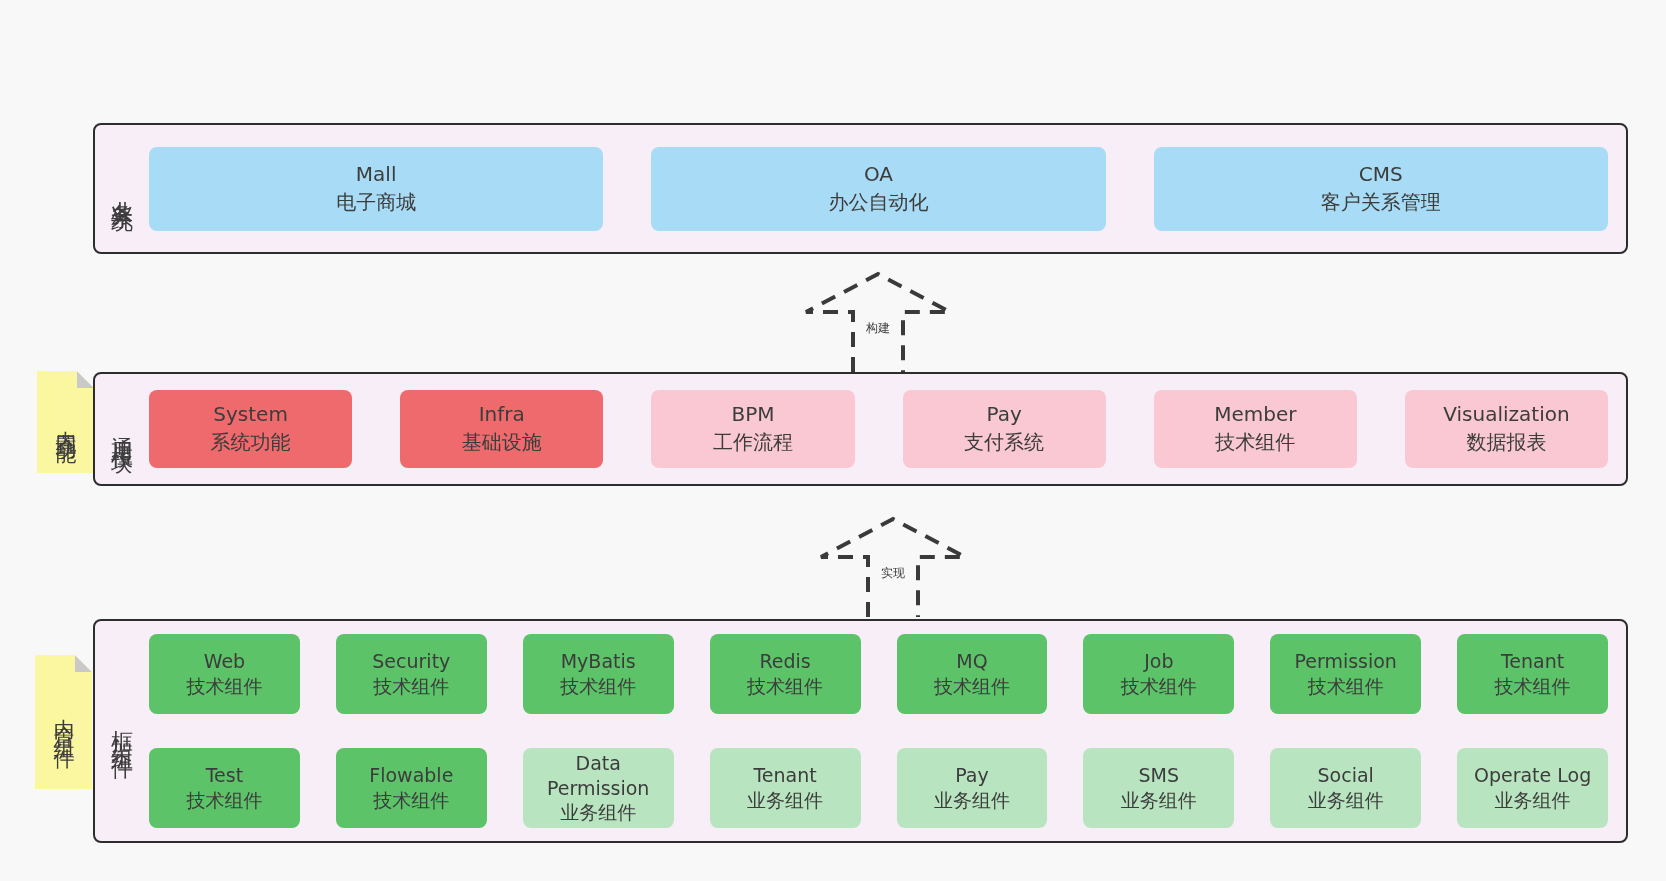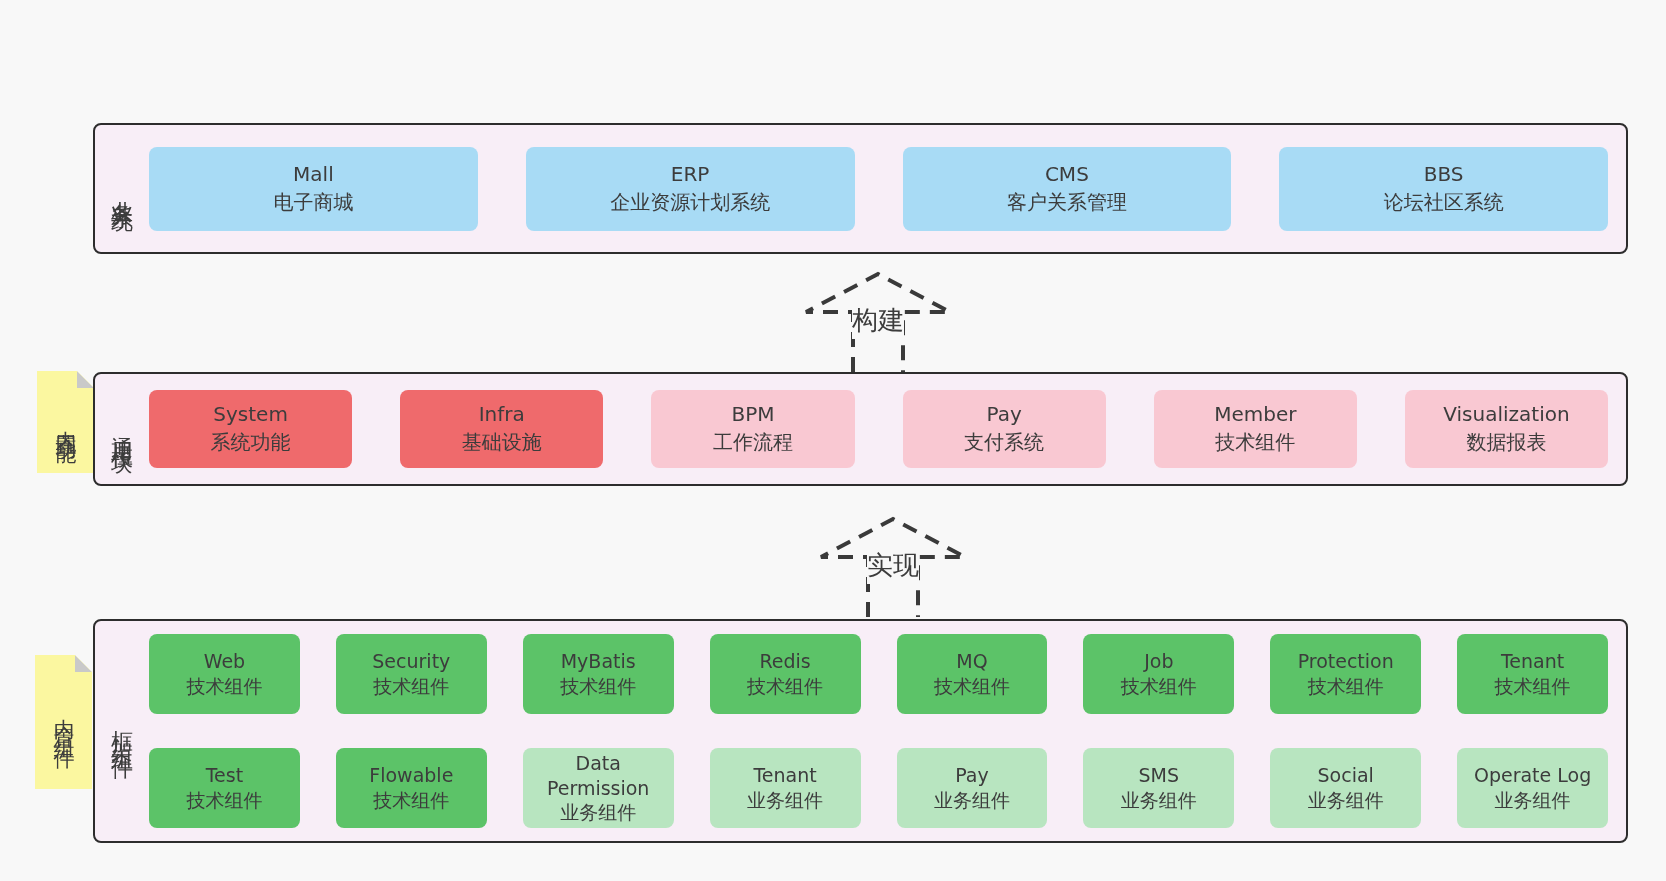--- a/index.html
+++ b/index.html
@@ -46,22 +46,22 @@
   .fold{position:absolute;top:0;right:0;width:17px;height:17px;background:var(--sticky-fold);
     clip-path:polygon(0 0,100% 100%,0 100%)}
   .sticky-text{font-size:21px;color:var(--text);writing-mode:vertical-rl;text-orientation:upright;line-height:1}
   .sticky-mid .sticky-text{letter-spacing:4px}
   .sticky-bottom .sticky-text{letter-spacing:10px}
 
   .arrow{position:absolute;width:156px;height:112px}
   .arrow-1{left:800px;top:262px}
   .arrow-2{left:815px;top:507px}
   .arrow svg{display:block;width:156px;height:112px}
-  .arrow-label{position:absolute;left:50%;top:40px;transform:translateX(-50%);
-    font-size:26px;color:var(--text);background:var(--page-bg);padding:1px 0;white-space:nowrap}
+  .arrow-label{position:absolute;left:50%;top:57px;transform:translateX(-50%);
+    font-size:12px;color:var(--text);background:var(--page-bg);padding:1px 0;white-space:nowrap}
 </style>
 </head>
 <body>
 
 <div class="canvas">
 
   <div class="sticky sticky-mid">
     <span class="fold"></span>
     <span class="sticky-text">内置功能</span>
   </div>
@@ -71,30 +71,26 @@
   </div>
 
   <section class="layer layer-1">
     <div class="layer-label">业务系统</div>
     <div class="boxes">
       <div class="box v-blue">
         <span class="box-name">Mall</span>
         <span class="box-desc">电子商城</span>
       </div>
       <div class="box v-blue">
-        <span class="box-name">ERP</span>
-        <span class="box-desc">企业资源计划系统</span>
+        <span class="box-name">OA</span>
+        <span class="box-desc">办公自动化</span>
       </div>
       <div class="box v-blue">
         <span class="box-name">CMS</span>
         <span class="box-desc">客户关系管理</span>
-      </div>
-      <div class="box v-blue">
-        <span class="box-name">BBS</span>
-        <span class="box-desc">论坛社区系统</span>
       </div>
     </div>
   </section>
 
   <div class="arrow arrow-1">
     <svg viewBox="0 0 156 112">
       <polyline points="53,110 53,50 6,50 78,12 150,50 103,50 103,110" fill="none" stroke="var(--arrow)" stroke-width="4" stroke-dasharray="15 10"></polyline>
     </svg>
     <span class="arrow-label">构建</span>
   </div>
@@ -158,21 +154,21 @@
         </div>
         <div class="box v-green">
           <span class="box-name">MQ</span>
           <span class="box-desc">技术组件</span>
         </div>
         <div class="box v-green">
           <span class="box-name">Job</span>
           <span class="box-desc">技术组件</span>
         </div>
         <div class="box v-green">
-          <span class="box-name">Protection</span>
+          <span class="box-name">Permission</span>
           <span class="box-desc">技术组件</span>
         </div>
         <div class="box v-green">
           <span class="box-name">Tenant</span>
           <span class="box-desc">技术组件</span>
         </div>
       </div>
       <div class="box-row">
         <div class="box v-green">
           <span class="box-name">Test</span>

